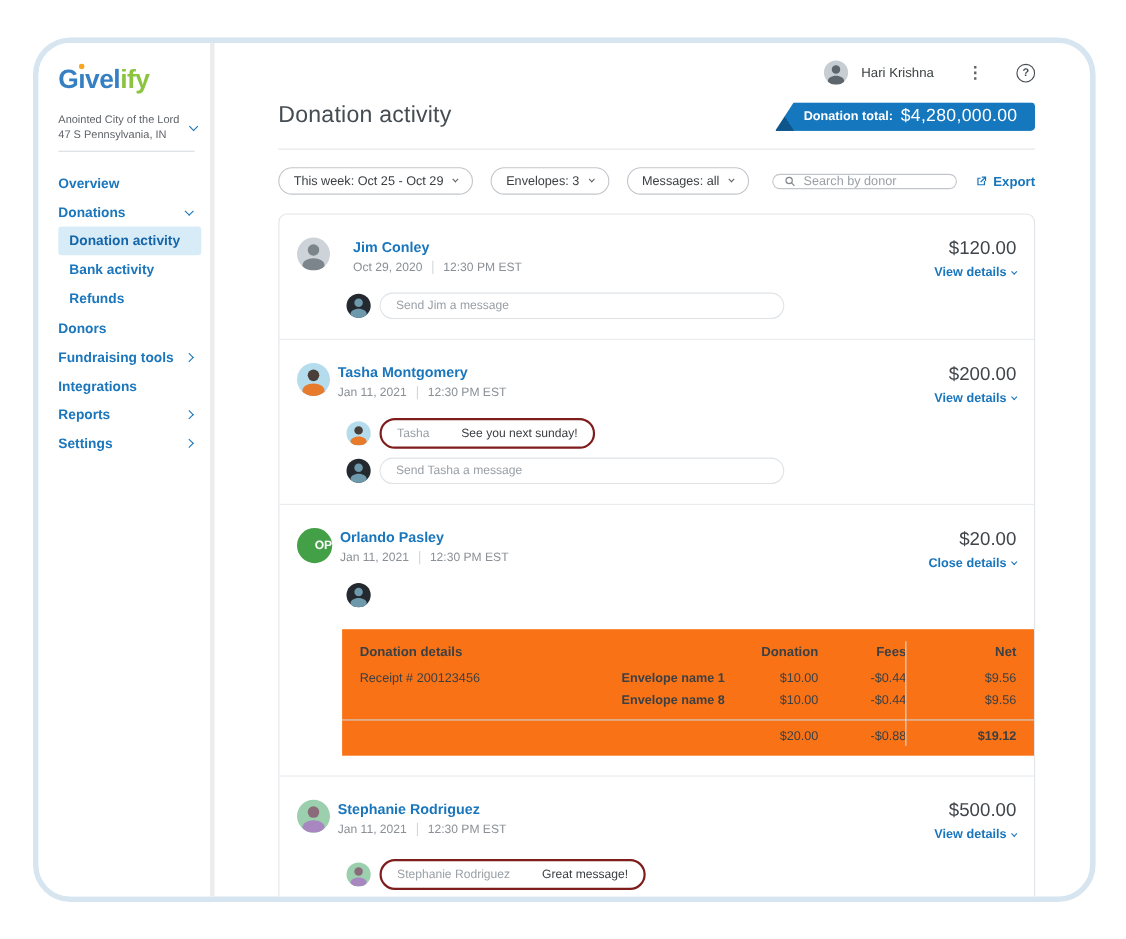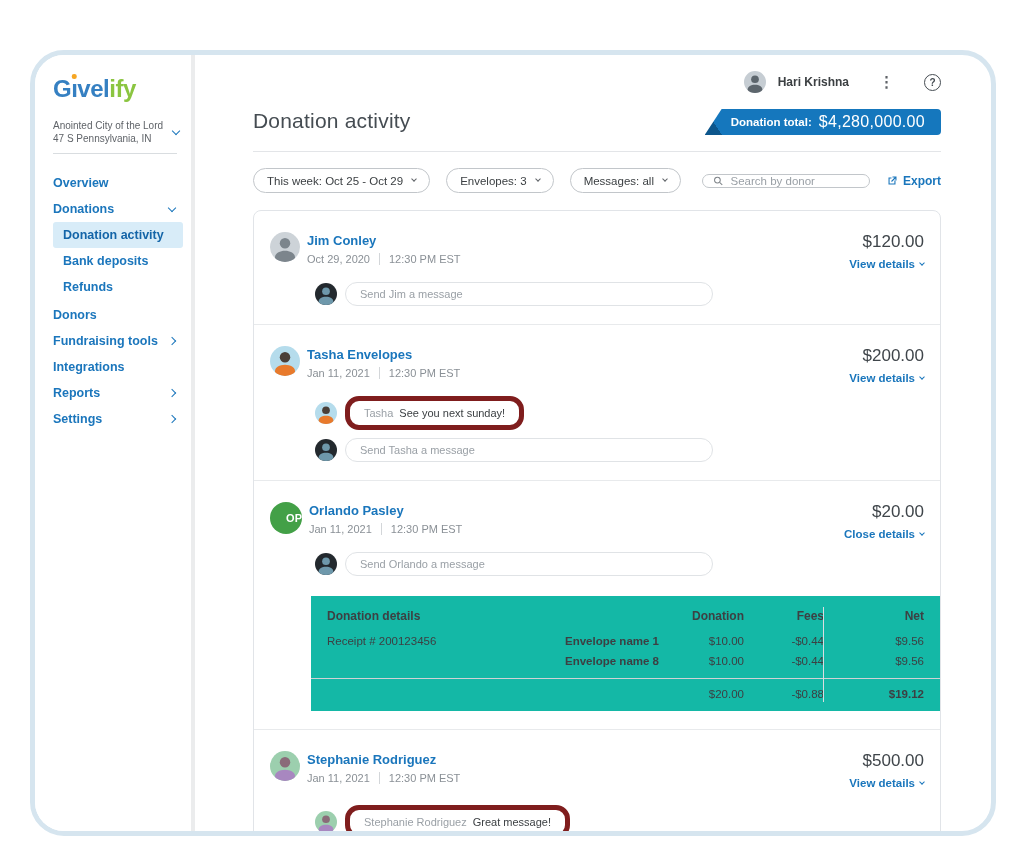--- a/index.html
+++ b/index.html
@@ -1,18 +1,18 @@
 <!DOCTYPE html>
 <html><head>
 <meta charset="utf-8">
 <style>
   * { margin:0; padding:0; box-sizing:border-box; }
   html,body { width:1024px; height:854px; background:#fff; font-family:"Liberation Sans", sans-serif; }
 
-  .frame { position:absolute; left:30px; top:50px; width:966px; height:786px; box-sizing:border-box;
+  .frame { position:absolute; left:30px; top:34px; width:966px; height:786px; box-sizing:border-box;
            border:5px solid #d6e5ef; border-radius:34px; background:#fff; display:flex; overflow:hidden; }
 
   
   .sidebar { width:156px; flex:none; padding:20px 0 0 18px; background:#fff; }
   .side-divider { width:4px; flex:none; background:#ebeced; }
 
   .logo { font-size:24px; font-weight:bold; letter-spacing:-0.5px; line-height:28px; }
   .logo .lg-blue { color:#3580c2; }
   .logo .lg-green { color:#8bc540; }
   .logo .idot { position:relative; color:#3580c2; }
@@ -34,21 +34,21 @@
   .chev { width:6px; height:6px; border-right:1.6px solid currentColor; border-bottom:1.6px solid currentColor;
           display:inline-block; flex:none; }
   .chev.down { transform:rotate(45deg); margin-top:-3px; }
   .chev.right { transform:rotate(-45deg); }
   .chev.sm { width:4px; height:4px; border-width:1.3px; }
 
   
   .main { flex:1; padding:0 50px 0 58px; position:relative; overflow:hidden; }
 
   .topbar { height:46px; display:flex; align-items:center; justify-content:flex-end; gap:12px; padding-top:8px; }
-  .topbar .user-name { font-size:12px; color:#3c4043; font-weight:bold; }
+  .topbar .user-name { font-size:12px; color:#3c4043; font-weight:normal; }
   .kebab { font-size:15px; color:#5f6368; font-weight:bold; padding:0 8px; margin-left:10px; cursor:pointer; }
   .help { width:17px; height:17px; border:1.6px solid #454c52; border-radius:50%; display:flex; align-items:center;
           justify-content:center; font-size:10px; font-weight:bold; color:#454c52; margin-left:10px; cursor:pointer; }
 
   .avatar { border-radius:50%; overflow:hidden; display:flex; align-items:center; justify-content:flex-end; flex:none; }
   .avatar svg { width:100%; height:100%; }
   .av-22 { width:22px; height:22px; }
   .av-30 { width:30px; height:30px; }
   .av-32 { width:32px; height:32px; }
   .initials { color:#fff; font-size:11px; font-weight:bold; }
@@ -84,29 +84,29 @@
   .e-main { flex:1; padding-left:0; padding-top:1px; }
   .e-name { color:#1a76bc; font-weight:bold; font-size:13px; }
   .e-meta { display:flex; align-items:center; gap:9px; margin-top:5px; font-size:11px; color:#8a9096; }
   .vline { width:1px; height:12px; background:#d3d6d9; }
   .e-right { text-align:right; }
   .e-amount { font-size:17px; color:#3f454a; }
   .e-details { color:#1a76bc; font-size:11.5px; font-weight:bold; margin-top:6px; display:flex;
                align-items:center; justify-content:flex-end; gap:5px; cursor:pointer; }
 
   .msg-row { display:flex; align-items:center; gap:8px; margin:12px 0 0 45px; }
-  .bubble { border:5px solid #7f1d1d; border-radius:14px; padding:6px 14px; font-size:11px; display:inline-flex; gap:6px; }
+  .bubble { border:2px solid #7f1d1d; border-radius:14px; padding:6px 14px; font-size:11px; display:inline-flex; gap:29px; }
   .bubble .sender { color:#9aa0a6; }
   .bubble .mtext { color:#3c4043; }
   .input-pill { border:1px solid #e0e3e6; border-radius:15px; width:368px; height:24px; padding:0 14px;
                 font-size:11px; color:#9aa0a6; outline:none; font-family:"Liberation Sans", sans-serif; background:#fff; }
   .input-pill::placeholder { color:#9aa0a6; }
 
   
-  .dtable { background:#14b8a6; margin:20px -16px 0 41px; padding:13px 16px 11px; position:relative; }
+  .dtable { background:#f97316; margin:20px -16px 0 41px; padding:13px 16px 11px; position:relative; }
   .dtable::after { content:""; position:absolute; top:11px; bottom:9px; right:116px; width:1px; background:#dadde0; }
   .drow { display:grid; grid-template-columns:1fr 160px 85px 80px 100px; align-items:center; }
   .drow > div { font-size:11.5px; color:#3c4043; }
   .dhead > div { font-weight:bold; font-size:12px; padding-bottom:8px; }
   .num { text-align:right; }
   .env { text-align:right; font-weight:bold; }
   .receipt { color:#9aa0a6; font-size:11px; }
   .drow.body > div { padding:4px 0; }
   .dtable hr { border:none; border-top:1px solid #cfd2d5; margin:7px -16px 0; }
   .drow.total > div { padding-top:9px; }
@@ -139,21 +139,21 @@
         <span>Overview</span>
       </div>
       <div class="nav-item">
         <span>Donations</span>
         <span class="chev down"></span>
       </div>
       <div class="nav-item sub active">
         <span>Donation activity</span>
       </div>
       <div class="nav-item sub">
-        <span>Bank deposits</span>
+        <span>Bank activity</span>
       </div>
       <div class="nav-item sub">
         <span>Refunds</span>
       </div>
       <div class="nav-gap"></div>
       <div class="nav-item">
         <span>Donors</span>
       </div>
       <div class="nav-item">
         <span>Fundraising tools</span>
@@ -229,21 +229,21 @@
     <div class="panel">
 
       <div class="entry">
         <div class="e-head">
           <span class="avatar av-30 e-avatar-wrap" style="background:#cdd3d8">
             <svg viewBox="0 0 24 24">
                 <circle cx="12" cy="9" r="4.2" fill="#7c858c"></circle>
                 <path d="M12 15c-4.4 0-8 2.3-8 5v4h16v-4c0-2.7-3.6-5-8-5z" fill="#7c858c"></path>
               </svg>
           </span>
-          <div class="e-main" style="margin-left:1px">
+          <div class="e-main" style="margin-left:15px">
             <div class="e-name">Jim Conley</div>
             <div class="e-meta">
               <span>Oct 29, 2020</span>
               <span class="vline"></span>
               <span>12:30 PM EST</span>
             </div>
           </div>
           <div class="e-right">
             <div class="e-amount">$120.00</div>
             <div class="e-details">
@@ -265,21 +265,21 @@
 
       <div class="entry">
         <div class="e-head">
           <span class="avatar av-30 e-avatar-wrap" style="background:#b5dcec">
             <svg viewBox="0 0 24 24">
                 <circle cx="12" cy="9" r="4.2" fill="#4a3f38"></circle>
                 <path d="M12 15c-4.4 0-8 2.3-8 5v4h16v-4c0-2.7-3.6-5-8-5z" fill="#e87a2c"></path>
               </svg>
           </span>
           <div class="e-main" style="margin-left:1px">
-            <div class="e-name">Tasha Envelopes</div>
+            <div class="e-name">Tasha Montgomery</div>
             <div class="e-meta">
               <span>Jan 11, 2021</span>
               <span class="vline"></span>
               <span>12:30 PM EST</span>
             </div>
           </div>
           <div class="e-right">
             <div class="e-amount">$200.00</div>
             <div class="e-details">
               <span>View details</span>
@@ -331,21 +331,20 @@
             </div>
           </div>
         </div>
         <div class="msg-row">
           <span class="avatar av-22" style="background:#23292e">
             <svg viewBox="0 0 24 24">
                 <circle cx="12" cy="9" r="4.2" fill="#6e98ab"></circle>
                 <path d="M12 15c-4.4 0-8 2.3-8 5v4h16v-4c0-2.7-3.6-5-8-5z" fill="#6e98ab"></path>
               </svg>
           </span>
-          <input class="input-pill" type="text" placeholder="Send Orlando a message" style="">
         </div>
 
         <div class="dtable">
           <div class="drow dhead">
             <div>Donation details</div>
             <div></div>
             <div class="num">Donation</div>
             <div class="num">Fees</div>
             <div class="num">Net</div>
           </div>

